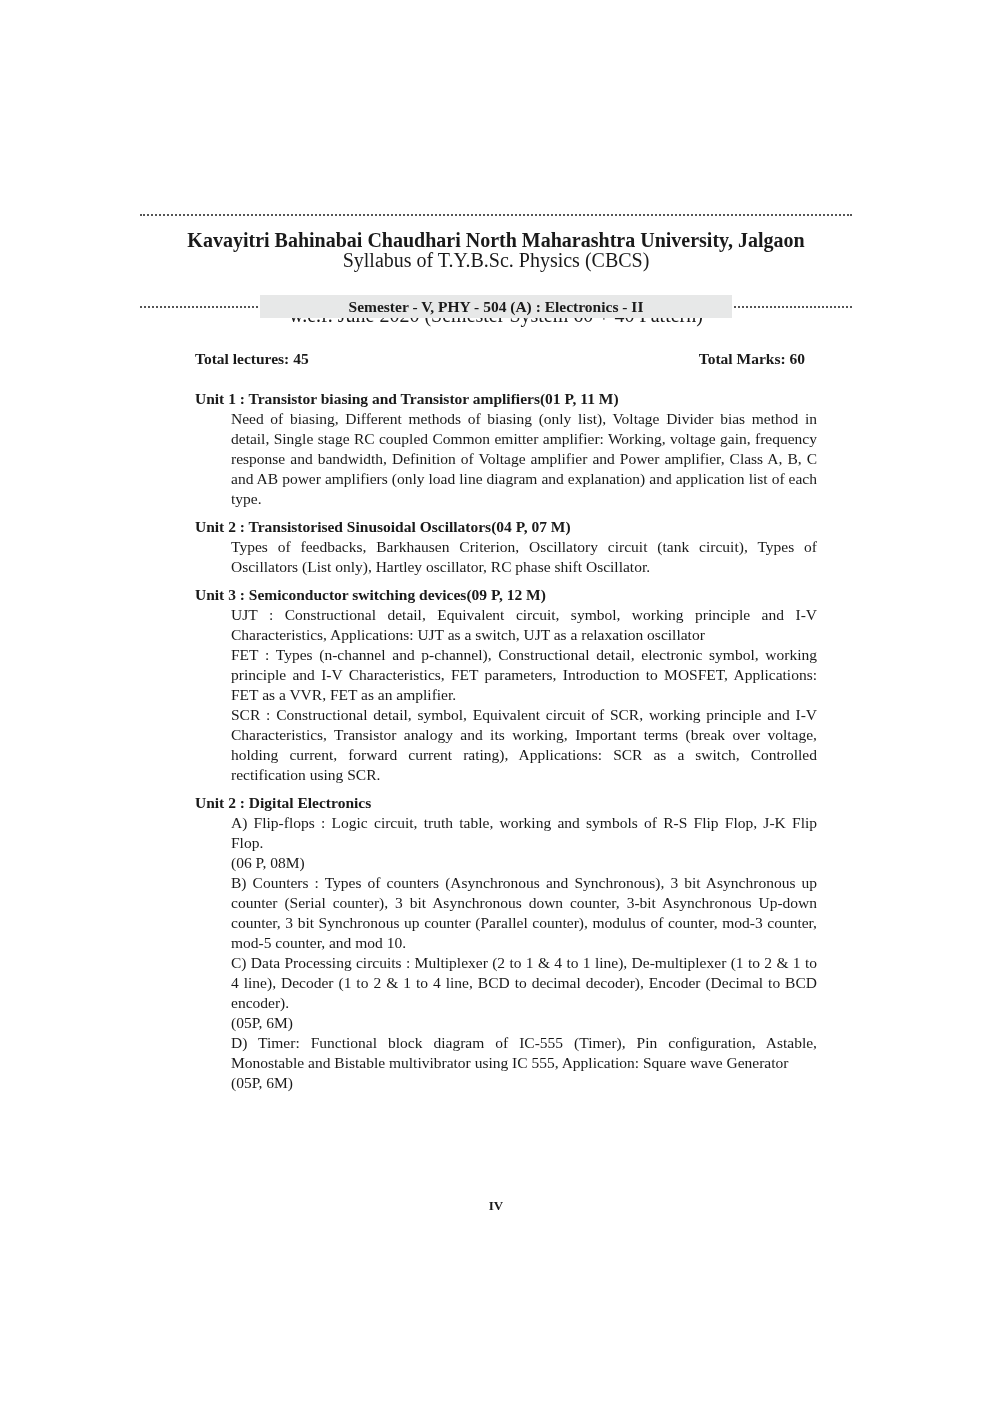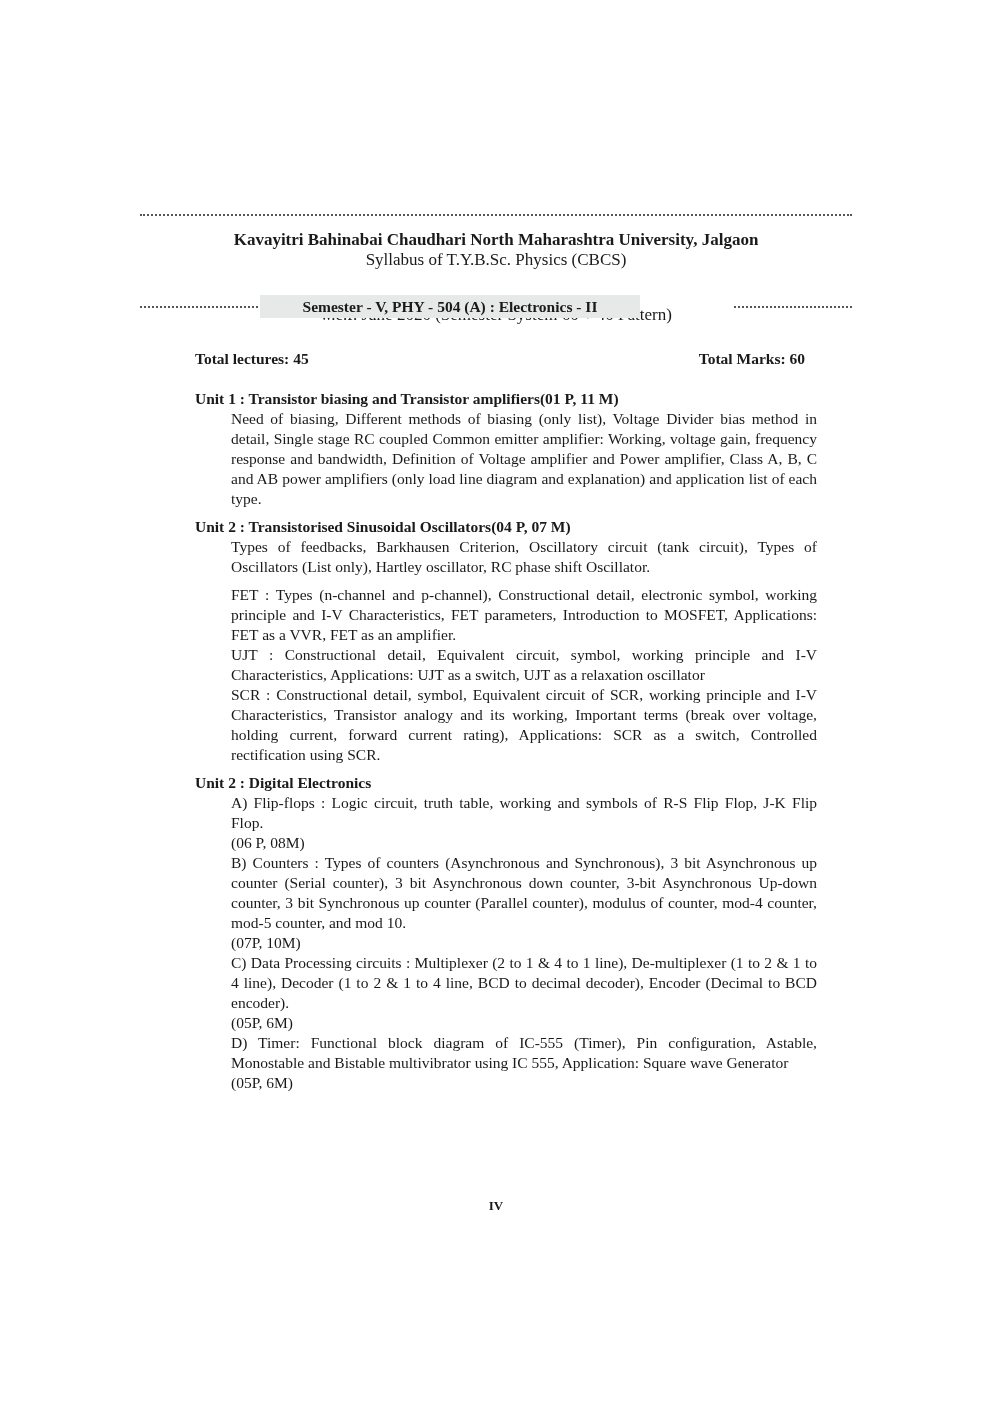--- a/index.html
+++ b/index.html
@@ -7,25 +7,25 @@
       width: 992px; height: 1403px; position: relative; overflow: hidden;
       font-family: "Liberation Serif", "DejaVu Serif", serif;
       color: #1a1a1a;
     }
     .dotline {
       position: absolute; height: 0;
       border-top: 2px dotted #555;
     }
     .hdr {
       position: absolute; left: 140px; width: 712px; text-align: center;
-      font-size: 17px; line-height: 20px;
+      font-size: 20px; line-height: 20px;
     }
     .hdr.bold { font-weight: bold; }
     .banner {
-      position: absolute; left: 260px; top: 295px; width: 380px; height: 23px;
+      position: absolute; left: 260px; top: 295px; width: 472px; height: 23px;
       background: #e7e8e8; text-align: center; font-weight: bold;
       font-size: 15.5px; line-height: 23px;
     }
     .content {
       position: absolute; left: 195px; top: 349px; width: 622px;
       font-size: 15.5px; line-height: 20px;
     }
     .row { display: flex; justify-content: space-between; font-weight: bold; }
     .totals { margin-bottom: 20px; padding-right: 12px; }
     .unit { margin-bottom: 8px; }
@@ -70,37 +70,40 @@
     <div class="unit-head">
       <span>Unit 2 : Transistorised Sinusoidal Oscillators</span>
       <span>(04 P, 07 M)</span>
     </div>
     <div class="body-text">
       <div class="para">Types of feedbacks, Barkhausen Criterion, Oscillatory circuit (tank circuit), Types of Oscillators (List only), Hartley oscillator, RC phase shift Oscillator.</div>
     </div>
   </div>
 
   <div class="unit">
+    <div class="unit-head">
+      <span>Unit 3 : Semiconductor switching devices</span>
+      <span>(09 P, 12 M)</span>
+    </div>
     <div class="body-text">
+      <div class="para">UJT : Constructional detail, Equivalent circuit, symbol, working principle and I-V Characteristics, Applications: UJT as a switch, UJT as a relaxation oscillator</div>
       <div class="para">FET : Types (n-channel and p-channel), Constructional detail, electronic symbol, working principle and I-V Characteristics, FET parameters, Introduction to MOSFET, Applications: FET as a VVR, FET as an amplifier.</div>
-      <div class="para">UJT : Constructional detail, Equivalent circuit, symbol, working principle and I-V Characteristics, Applications: UJT as a switch, UJT as a relaxation oscillator</div>
       <div class="para">SCR : Constructional detail, symbol, Equivalent circuit of SCR, working principle and I-V Characteristics, Transistor analogy and its working, Important terms (break over voltage, holding current, forward current rating), Applications: SCR as a switch, Controlled rectification using SCR.</div>
     </div>
   </div>
 
   <div class="unit">
     <div class="unit-head">
       <span>Unit 2 : Digital Electronics</span>
       <span></span>
     </div>
     <div class="body-text">
       <div class="para">A) Flip-flops : Logic circuit, truth table, working and symbols of R-S Flip Flop, J-K Flip Flop.</div>
       <div class="marks-right">(06 P, 08M)</div>
-      <div class="para">B) Counters : Types of counters (Asynchronous and Synchronous), 3 bit Asynchronous up counter (Serial counter), 3 bit Asynchronous down counter, 3-bit Asynchronous Up-down counter, 3 bit Synchronous up counter (Parallel counter), modulus of counter, mod-4 counter, mod-5 counter, and mod 10.</div>
-      <div class="marks-right">(07P, 10M)</div>
+      <div class="para">B) Counters : Types of counters (Asynchronous and Synchronous), 3 bit Asynchronous up counter (Serial counter), 3 bit Asynchronous down counter, 3-bit Asynchronous Up-down counter, 3 bit Synchronous up counter (Parallel counter), modulus of counter, mod-3 counter, mod-5 counter, and mod 10.</div>
       <div class="para">C) Data Processing circuits : Multiplexer (2 to 1 &amp; 4 to 1 line), De-multiplexer (1 to 2 &amp; 1 to 4 line), Decoder (1 to 2 &amp; 1 to 4 line, BCD to decimal decoder), Encoder (Decimal to BCD encoder).</div>
       <div class="marks-right">(05P, 6M)</div>
       <div class="para">D) Timer: Functional block diagram of IC-555 (Timer), Pin configuration, Astable, Monostable and Bistable multivibrator using IC 555, Application: Square wave Generator</div>
       <div class="marks-right">(05P, 6M)</div>
     </div>
   </div>
 </div>
 
 <div class="page-num">IV</div>
 

